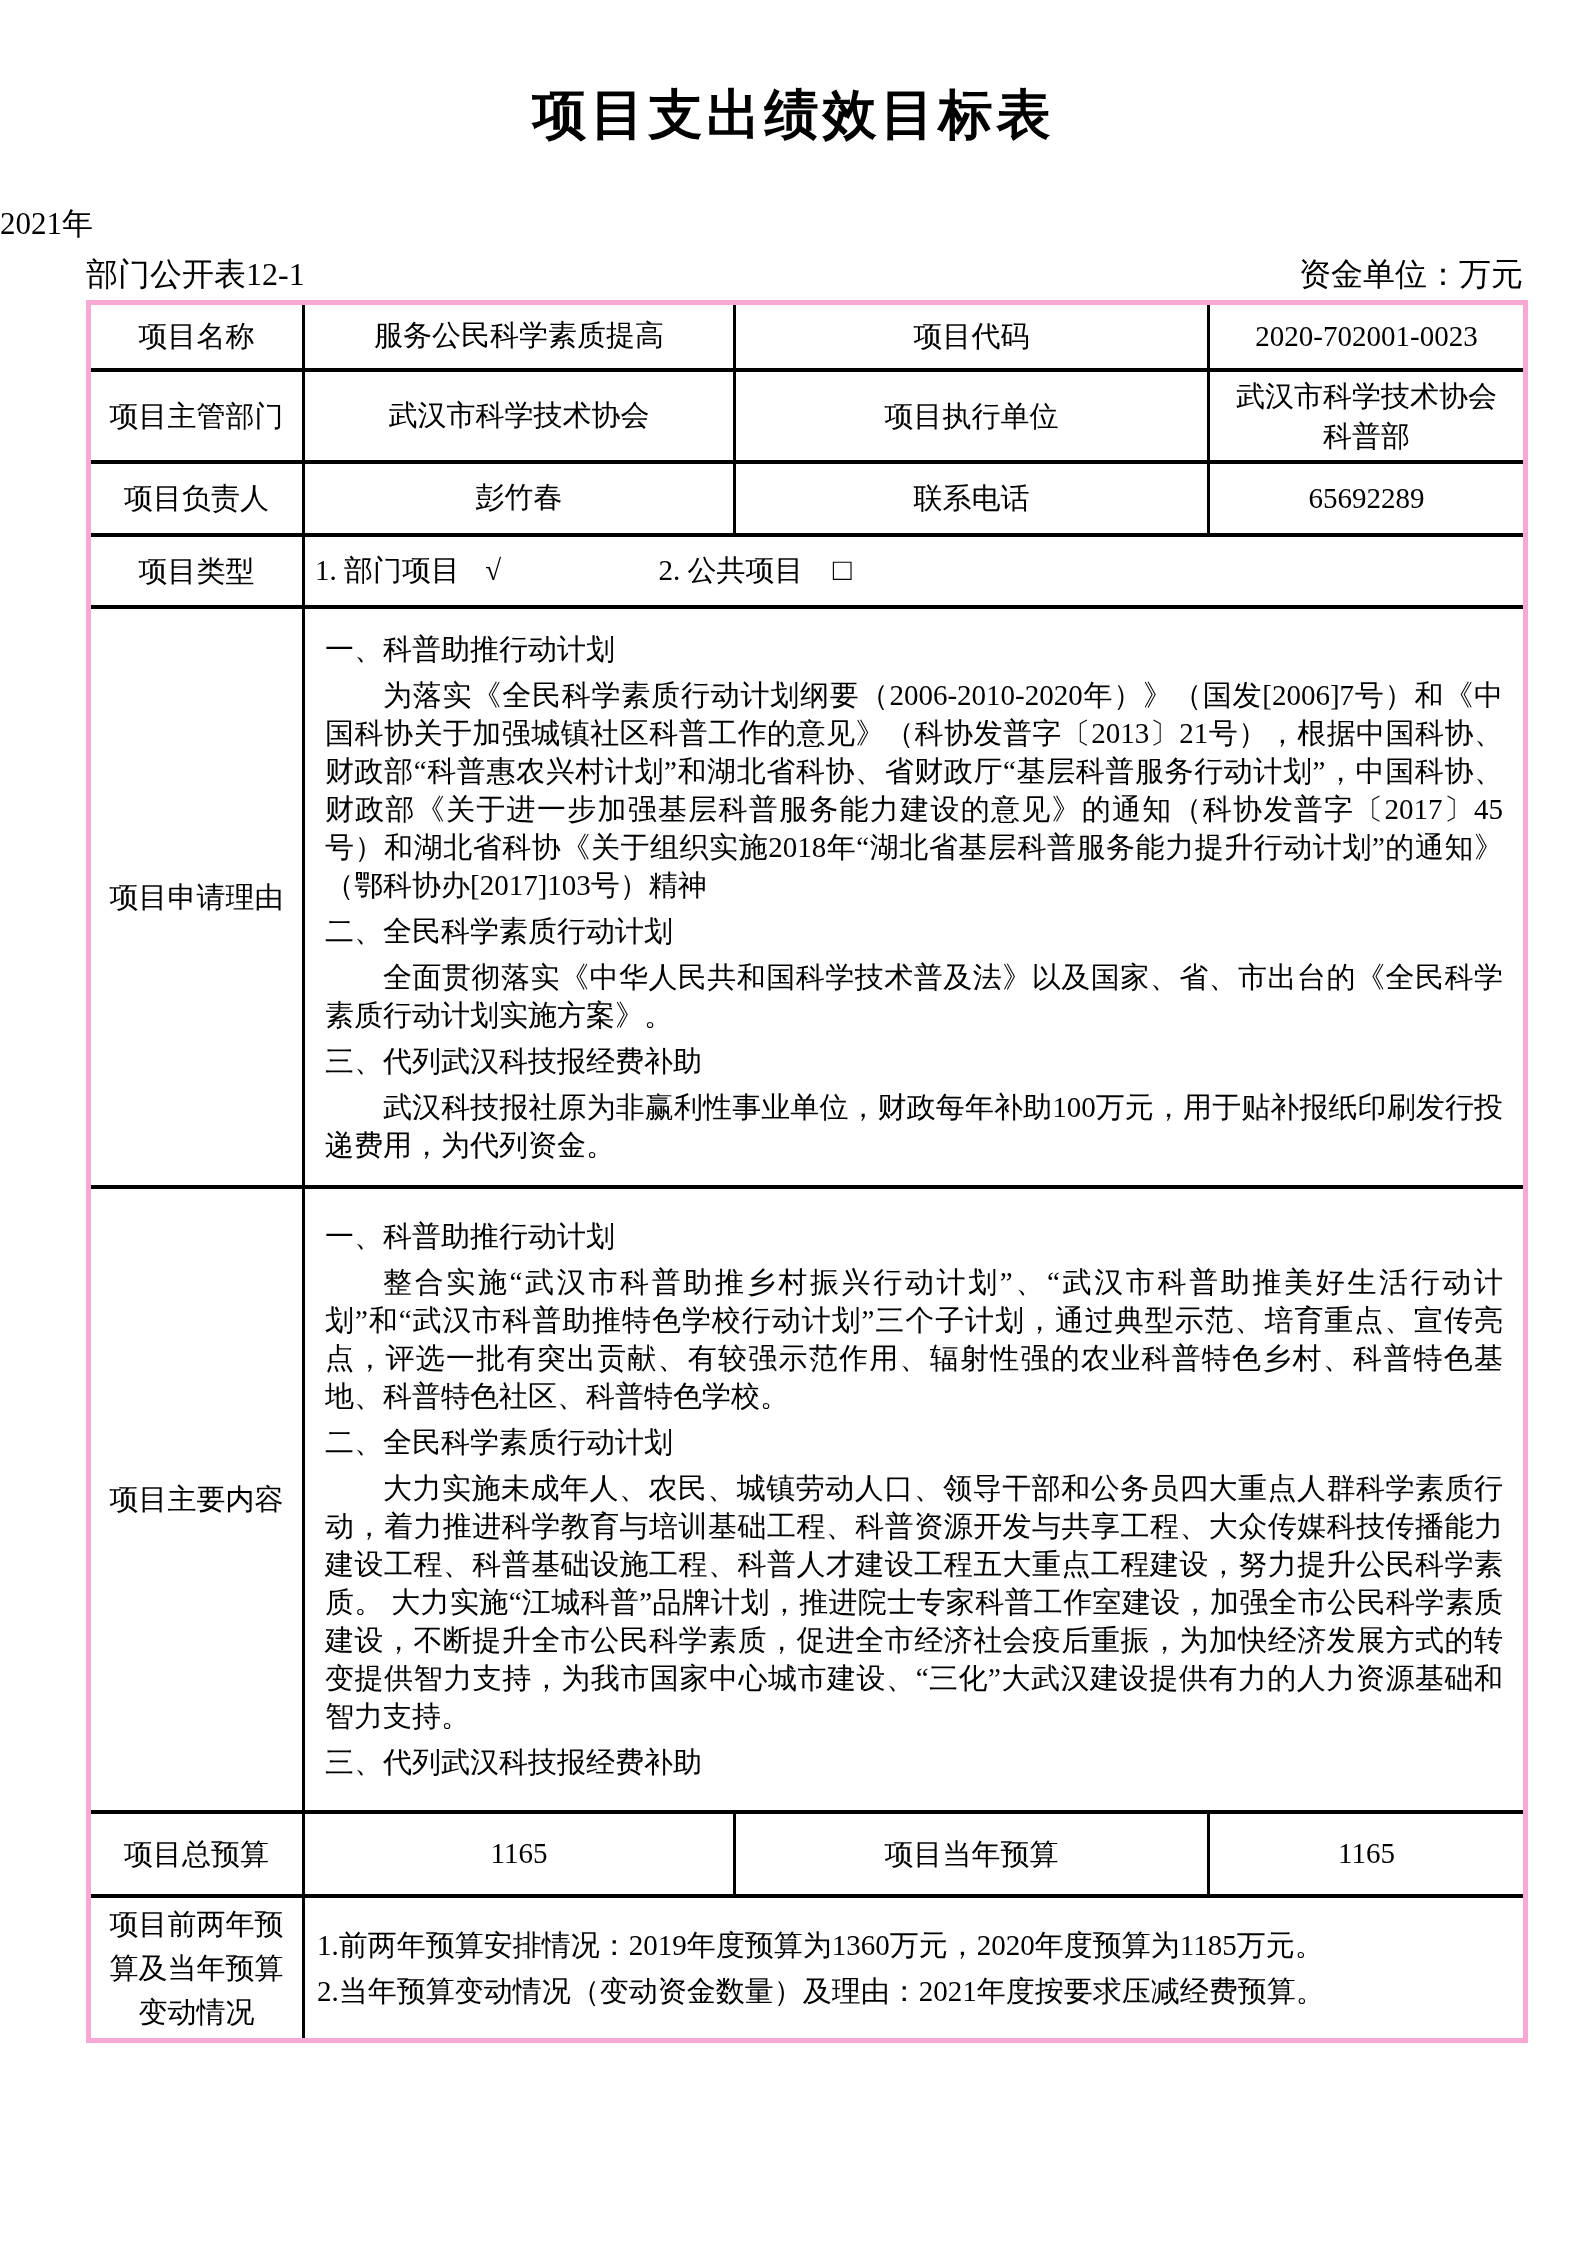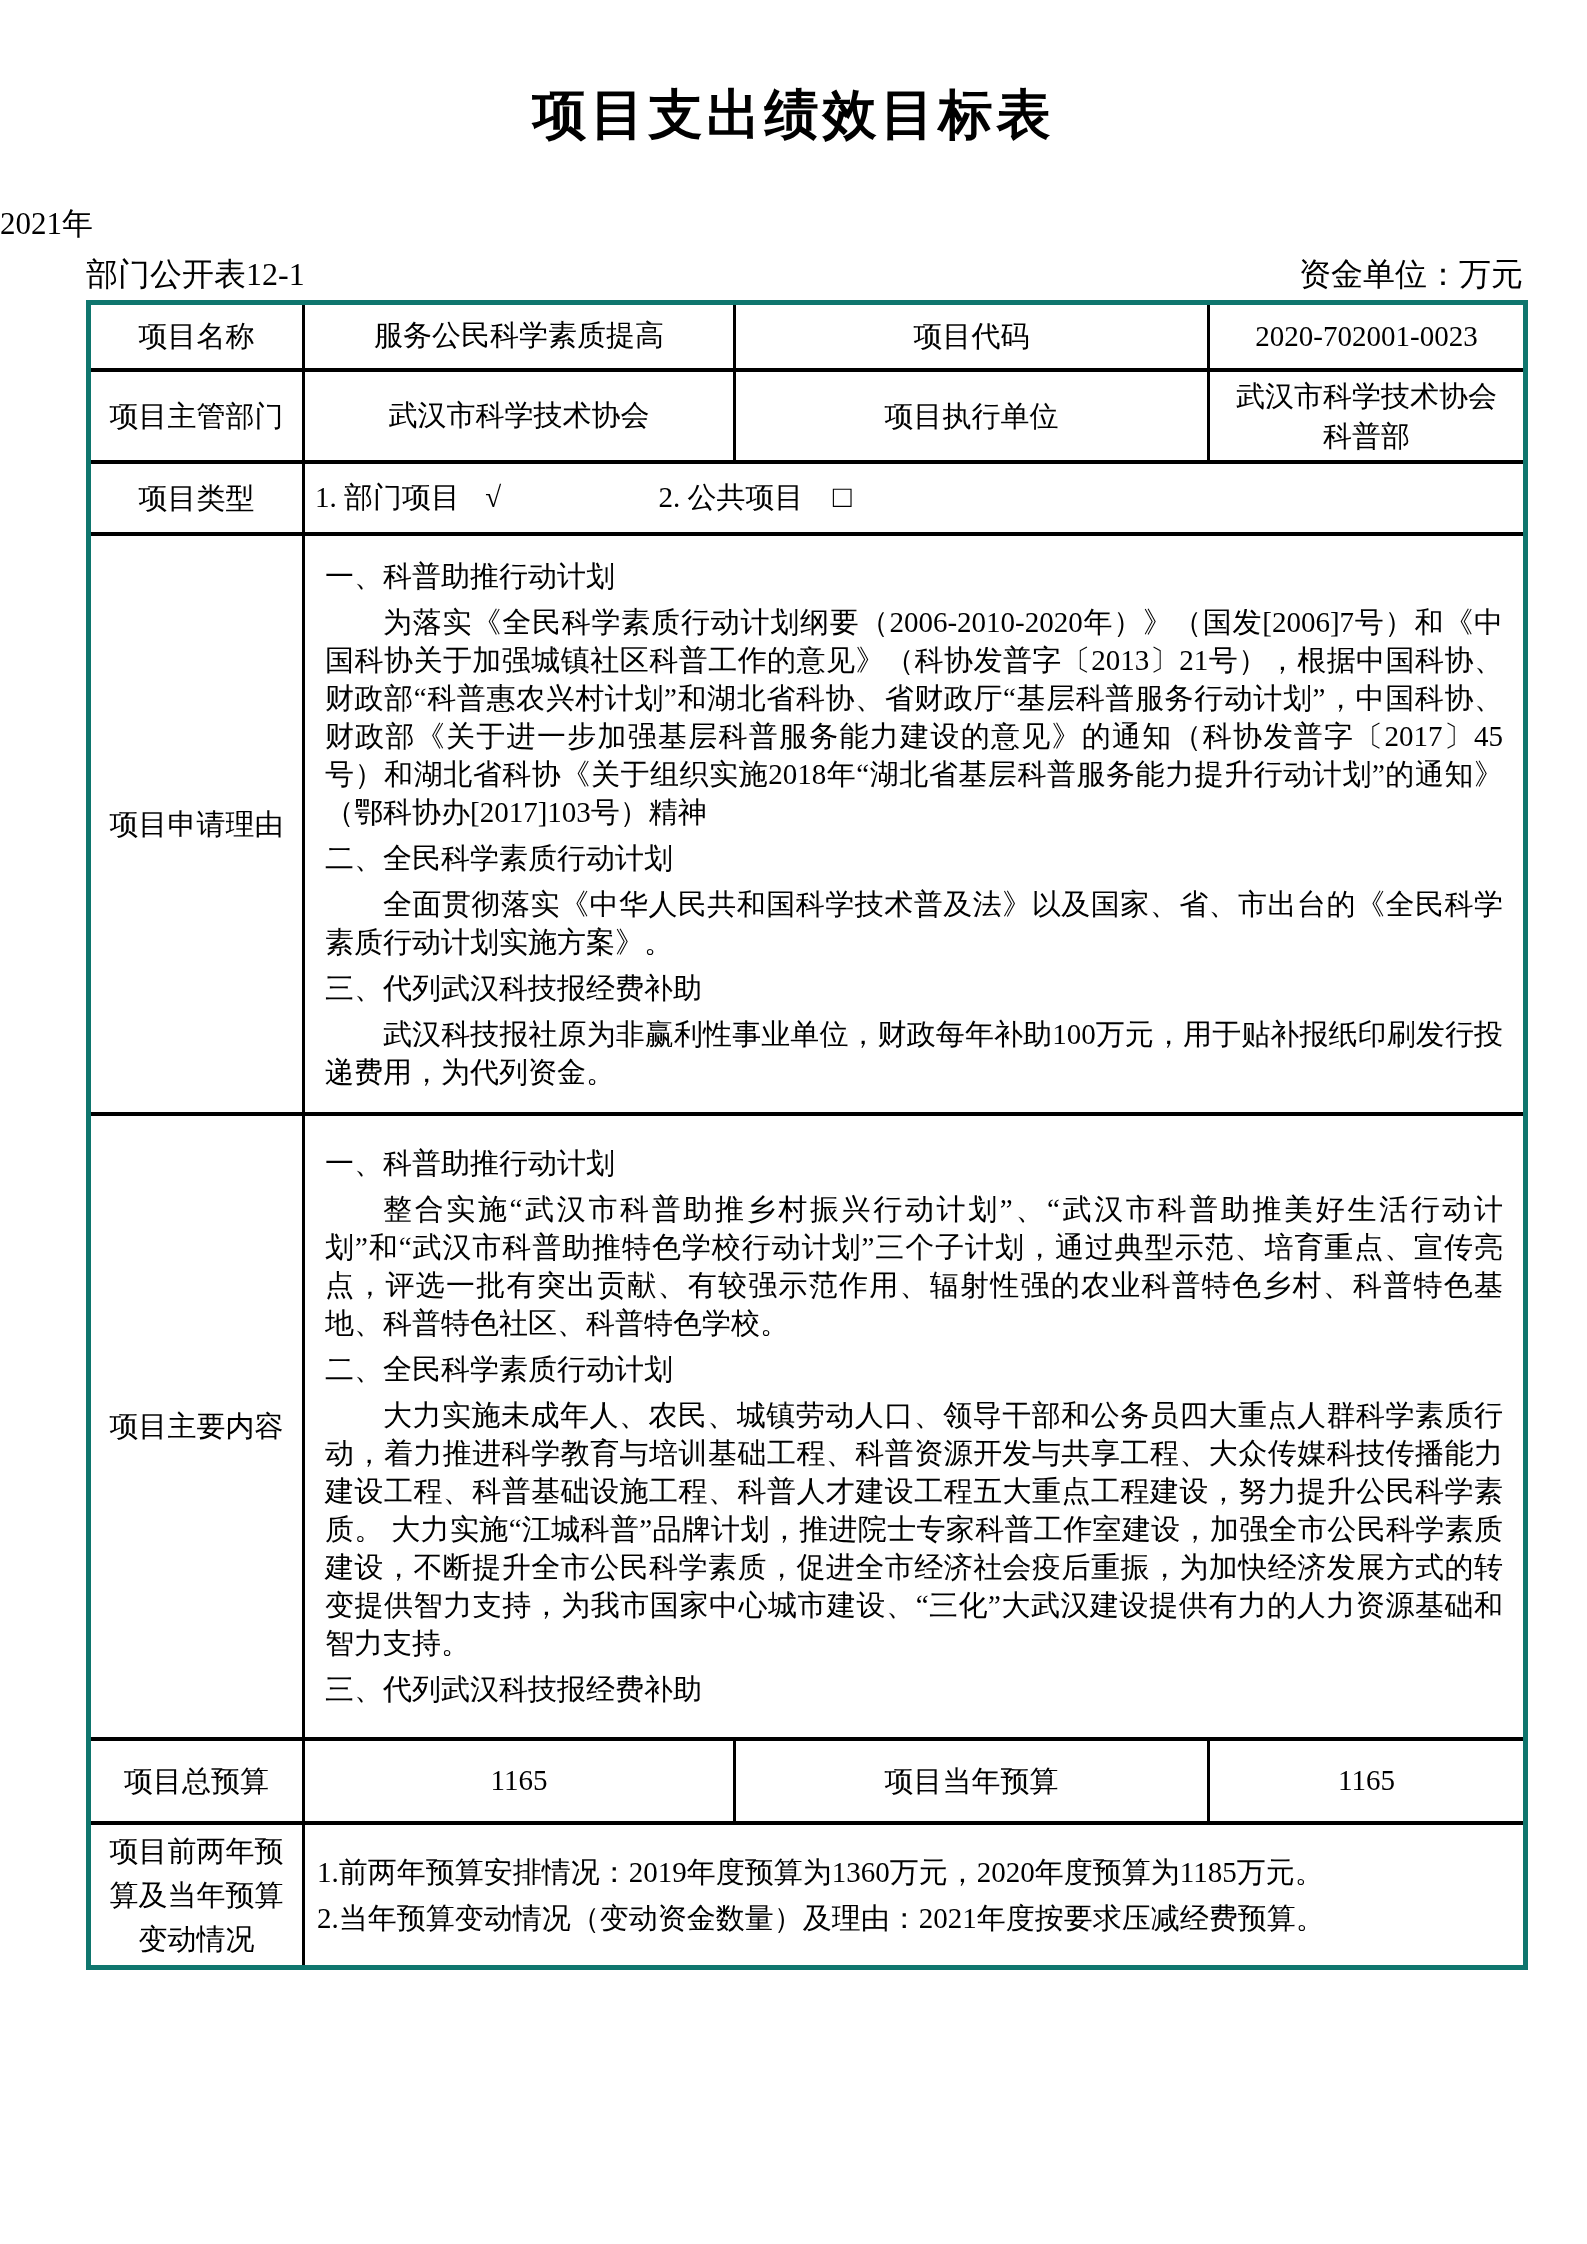--- a/index.html
+++ b/index.html
@@ -15,21 +15,21 @@
   .doc-year{
     margin-top:60px;font-size:31px;line-height:40px;
   }
   .meta-row{
     width:1437px;margin:12px 0 8px 86px;
     display:flex;justify-content:space-between;align-items:flex-end;
     font-size:32px;line-height:36px;
   }
   table.main{
     width:1437px;margin-left:86px;border-collapse:collapse;table-layout:fixed;
-    border:5px solid #0f766e;
+    border:5px solid #f9a8d4;
   }
   td{
     border:3px solid #000;border-top-width:4px;border-bottom-width:4px;
     font-size:29px;padding:4px 10px;text-align:center;vertical-align:middle;
     overflow:hidden;
   }
   tr.r1{height:67px}
   tr.r2{height:82px}
   tr.r3{height:73px}
   tr.r4{height:72px}
@@ -81,20 +81,26 @@
     <tr class="r2">
       <td class="label-cell">项目主管部门</td>
       <td>武汉市科学技术协会</td>
       <td class="label-cell">项目执行单位</td>
       <td class="two-line">
         <div>武汉市科学技术协会</div>
         <div>科普部</div>
       </td>
     </tr>
 
+    <tr class="r3">
+      <td class="label-cell">项目负责人</td>
+      <td>彭竹春</td>
+      <td class="label-cell">联系电话</td>
+      <td>65692289</td>
+    </tr>
 
     <tr class="r4">
       <td class="label-cell">项目类型</td>
       <td colspan="3" class="left-cell type-cell">
         <span>1. 部门项目</span>
         <span class="type-mark-1">√</span>
         <span class="type-opt-2">2. 公共项目</span>
         <span class="type-mark-2">□</span>
       </td>
     </tr>

